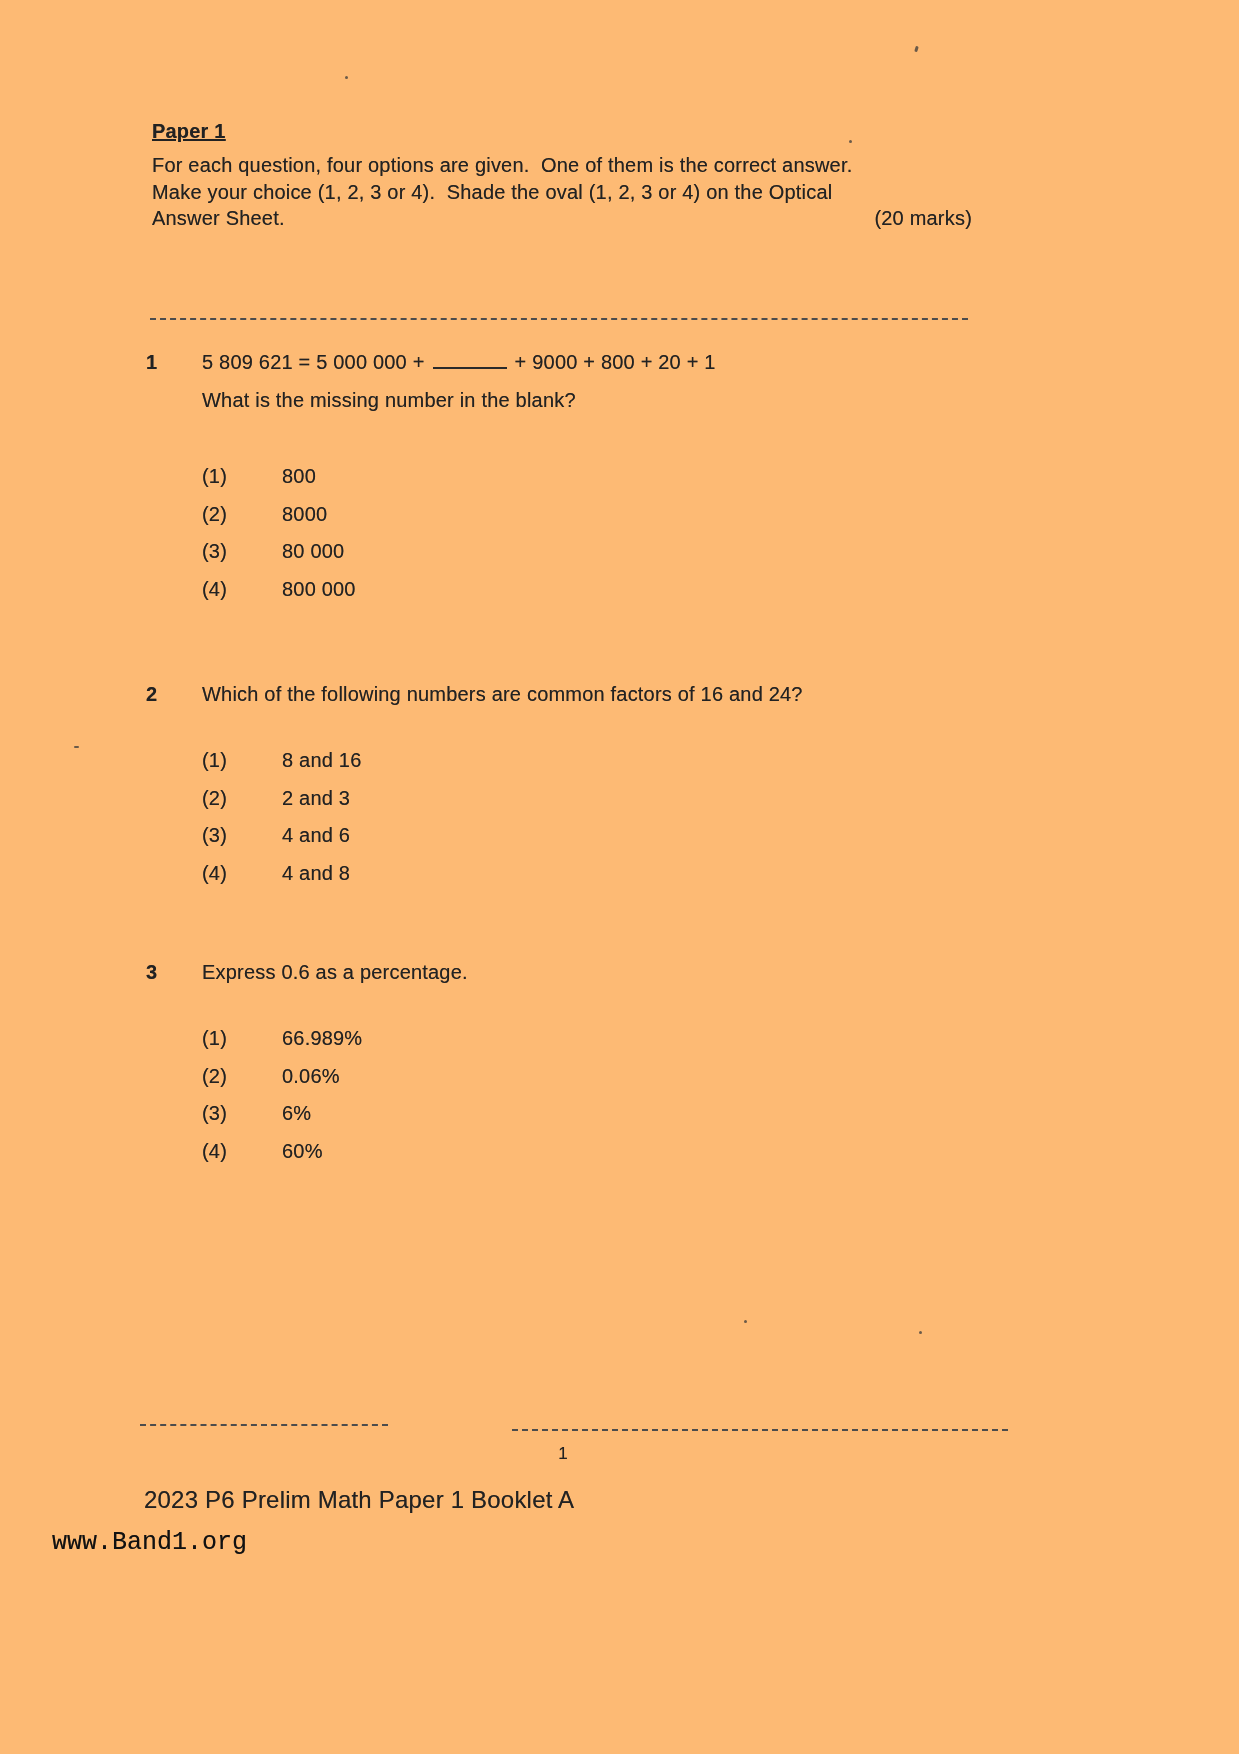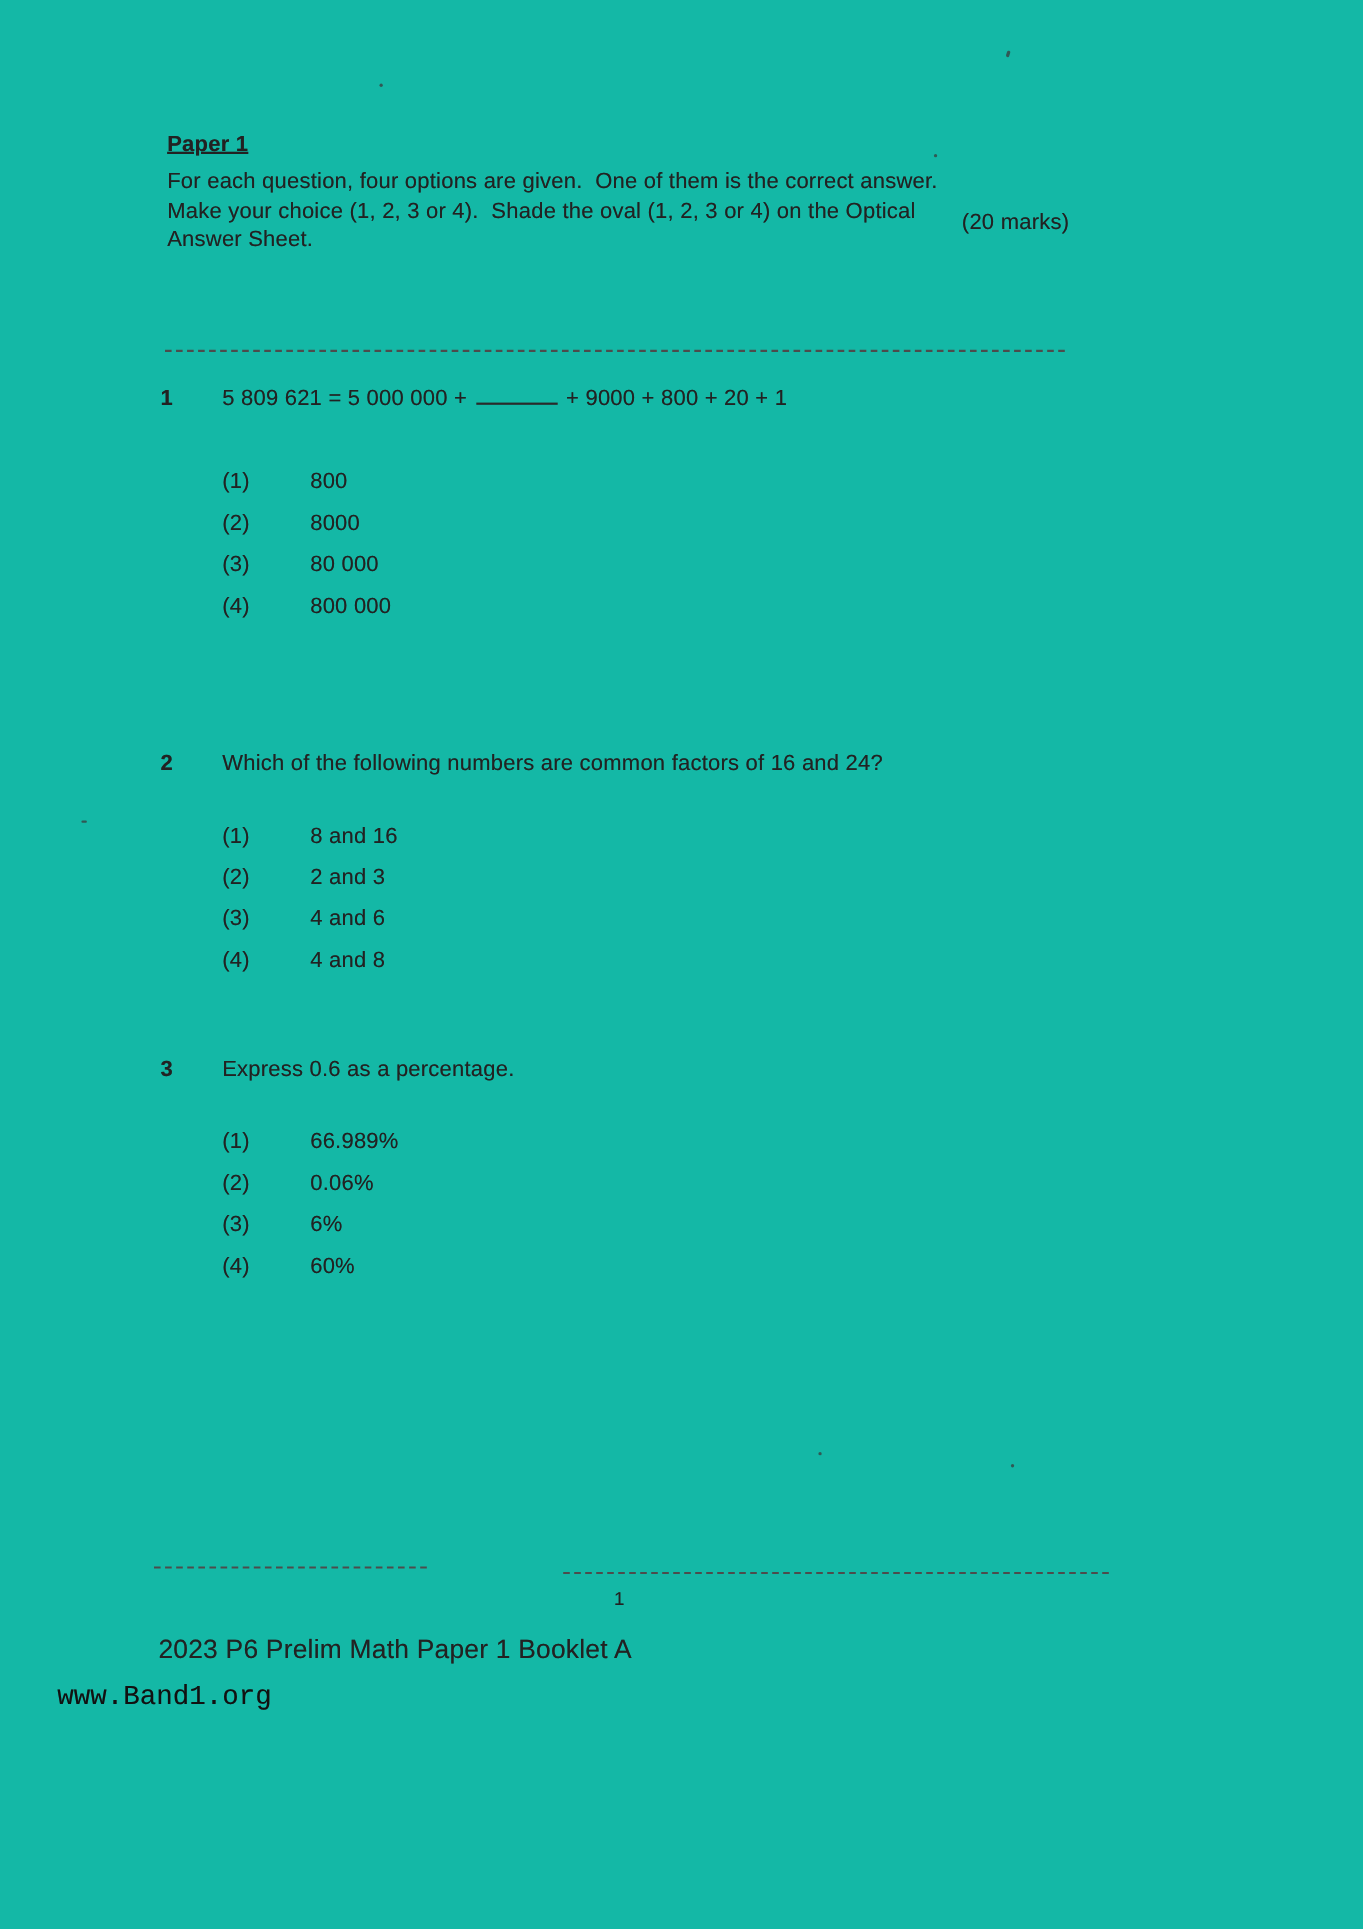--- a/index.html
+++ b/index.html
@@ -1,34 +1,34 @@
 <!DOCTYPE html>
 <html><head>
 <meta charset="utf-8">
 <style>
   * { margin: 0; padding: 0; box-sizing: border-box; }
   html, body { background: #ffffff; }
   .page {
     position: relative;
     width: 1239px;
     height: 1754px;
-    background: #14b8a6;
+    background: #fdba74;
     font-family: "Liberation Sans", sans-serif;
     color: #222222;
     overflow: hidden;
     text-shadow: 0 0 0.6px rgba(40,40,40,0.55);
     letter-spacing: 0.2px;
   }
 
   
   .doc-header { position: absolute; left: 152px; top: 118px; width: 820px; }
   .doc-title { font-size: 20px; font-weight: bold; line-height: 26px; text-decoration: underline; }
   .instructions { position: relative; margin-top: 8px; font-size: 20px; line-height: 26.5px; }
   .instr-line { white-space: pre-wrap; }
-  .marks-label { position: absolute; right: 0; bottom: 16px; font-size: 20px; }
+  .marks-label { position: absolute; right: 0; bottom: 0; font-size: 20px; }
 
   
   .rule { position: absolute; border-top: 2px dashed #4c4c4c; height: 0; }
   .rule-top { left: 150px; top: 318px; width: 818px; }
   .rule-bottom-left { left: 140px; top: 1424px; width: 248px; border-top-style: dashed; }
   .rule-bottom-right { left: 512px; top: 1429px; width: 496px; }
 
   
   .question { position: absolute; left: 146px; display: flex; align-items: flex-start; }
   .q1 { top: 349px; }
@@ -85,20 +85,21 @@
   </header>
 
   <div class="rule rule-top"></div>
 
   <section class="question q1">
     <div class="qnum">1</div>
     <div class="qbody">
       <div class="qline">
         <span>5 809 621 = 5 000 000 +</span><span class="blank"></span><span>+ 9000 + 800 + 20 + 1</span>
       </div>
+      <div class="qline">What is the missing number in the blank?</div>
       <div class="options">
         <div class="option">
           <span class="olabel">(1)</span>
           <span class="ovalue">800</span>
         </div>
         <div class="option">
           <span class="olabel">(2)</span>
           <span class="ovalue">8000</span>
         </div>
         <div class="option">

